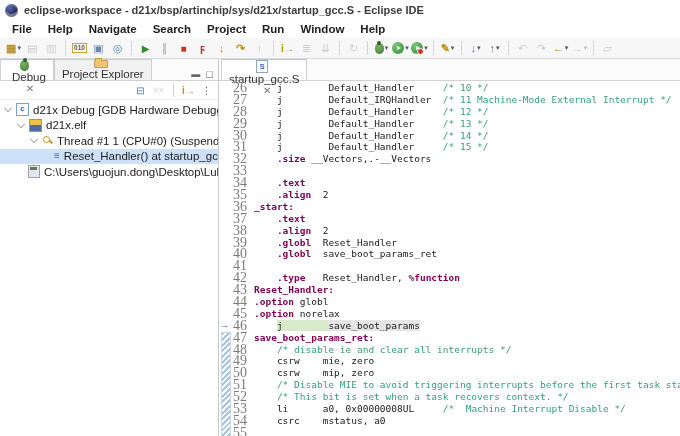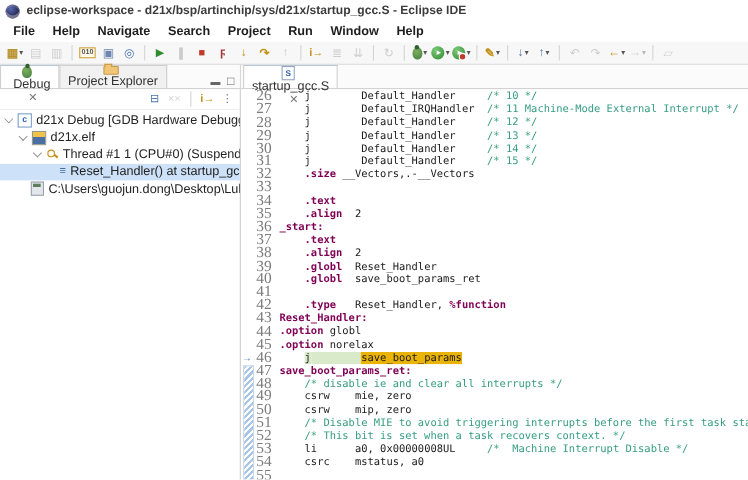--- a/index.html
+++ b/index.html
@@ -74,21 +74,21 @@
          border:1px solid #c9d9ec;}
   .line{display:flex;height:11.9px;line-height:11.9px;}
   .ln{width:16px;flex:none;text-align:left;padding-right:5px;color:#7c7c7c;
       font-family:Liberation Serif, serif;font-size:14px;}
   .ct{white-space:pre;font-family:"DejaVu Sans Mono",monospace;font-size:9.5px;color:#1a1a1a;}
   .ct .dir{color:#7f0055;font-weight:bold;}
   .ct .lbl{color:#7f0055;font-weight:bold;}
   .ct .ins{color:#222;}
   .ct .com{color:#379e7f;}
   .ct .hla{background:#d9eaca;}
-  .ct .hlb{background:#eab308;}
+  .ct .hlb{background:#e5e5e5;}
   .gold{color:#c29118;font-weight:bold;}
   .grayic{color:#8a8a8a;}
   .blueic{color:#4a78b0;}
 </style>
 </head>
 <body>
 
 <div class="titlebar">
   <span class="logo"></span>
   <span class="title">eclipse-workspace - d21x/bsp/artinchip/sys/d21x/startup_gcc.S - Eclipse IDE</span>

